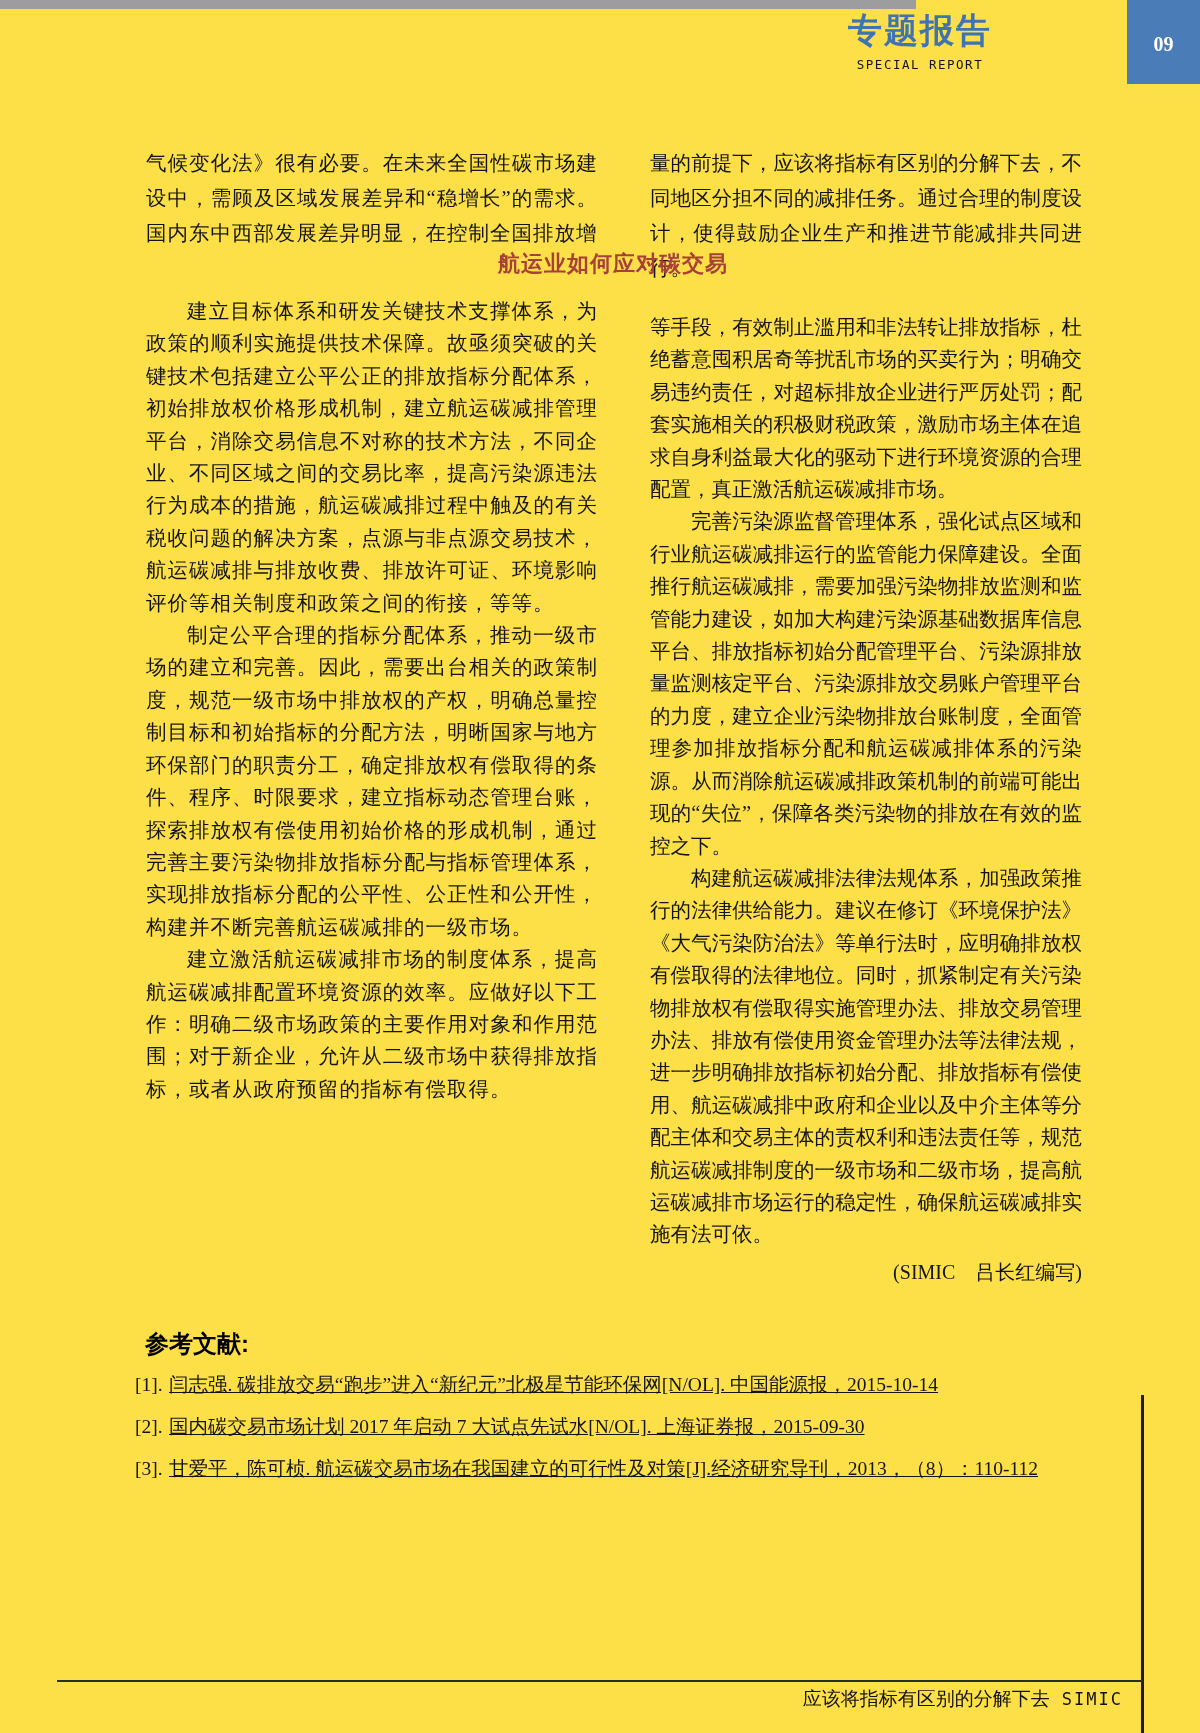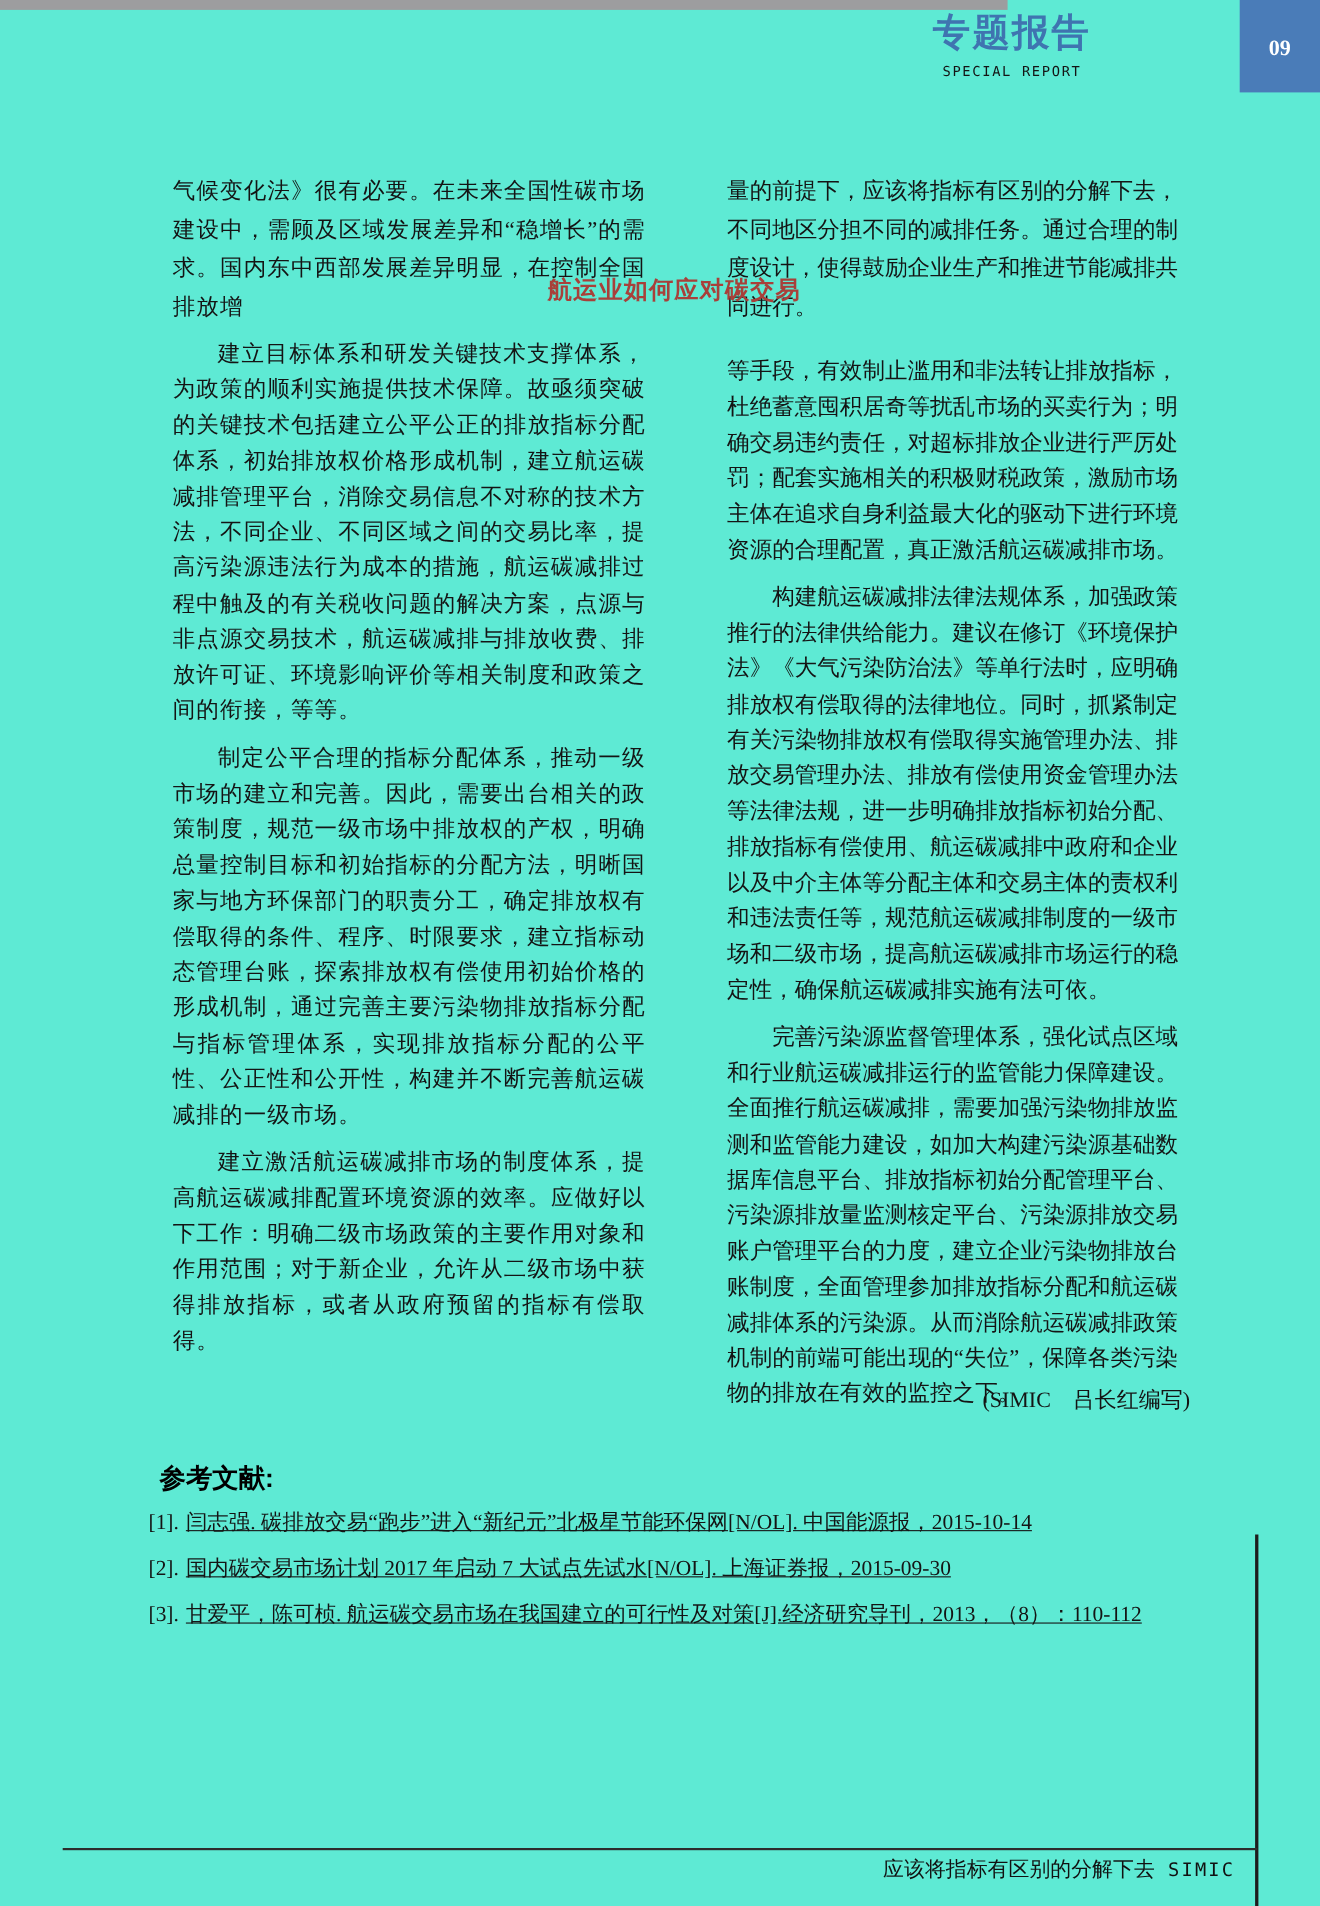--- a/index.html
+++ b/index.html
@@ -1,39 +1,39 @@
 <!DOCTYPE html>
 <html><head>
 <meta charset="utf-8">
 <style>
   html,body { margin:0; padding:0; background:#e8e8e8; }
   .page {
     position:relative; width:1200px; height:1733px; margin:0 auto;
-    background:#5eead4; overflow:hidden;
+    background:#fde047; overflow:hidden;
     font-family:"Liberation Serif","DejaVu Serif",serif; color:#111;
   }
   
   .graybar { position:absolute; left:0; top:77; width:916px; height:9px; background:#9d9d9f; }
   .header-titles { position:absolute; left:840px; top:6px; width:160px; text-align:center; }
   .title-cn {
     font-family:"Liberation Sans","DejaVu Sans",sans-serif; font-weight:bold;
     font-size:34px; line-height:48px; letter-spacing:2px; color:#3f74b0; white-space:nowrap;
   }
   .title-en {
     font-family:"DejaVu Sans Mono","Liberation Mono",monospace;
     font-size:12.5px; letter-spacing:1.5px; color:#141414; margin-top:3px; white-space:nowrap;
   }
   .pagenum {
     position:absolute; left:1127px; top:0; width:73px; height:84px;
     background:#4a7cb8; color:#ffffff; text-align:center; line-height:88px;
     font-family:"Liberation Serif","DejaVu Serif",serif; font-weight:bold; font-size:20px;
   }
   
   .coltext { position:absolute; text-align:justify; text-justify:inter-character; color:#141414; }
-  .coltext p { margin:11px; text-indent:2em; }
+  .coltext p { margin:0; text-indent:2em; }
   .coltext p.no-indent { text-indent:0; }
   .intro-left  { left:146px; top:146px; width:452px; font-size:20.5px; line-height:35px; letter-spacing:1px; }
   .intro-right { left:650px; top:146px; width:432px; font-size:20.5px; line-height:35px; }
   .section-title {
     position:absolute; left:146px; top:249px; width:934px; text-align:center;
     font-family:"Liberation Sans","DejaVu Sans",sans-serif; font-weight:bold;
     font-size:22px; letter-spacing:1px; color:#a8403a;
   }
   .col-left  { left:146px; top:295px; width:452px; font-size:20.5px; line-height:32.4px; letter-spacing:1px; }
   .col-right { left:650px; top:311px; width:432px; font-size:20.5px; line-height:32.4px; }
@@ -87,22 +87,22 @@
   <div class="section-title">航运业如何应对碳交易</div>
 
   <div class="coltext col-left">
     <p>建立目标体系和研发关键技术支撑体系，为政策的顺利实施提供技术保障。故亟须突破的关键技术包括建立公平公正的排放指标分配体系，初始排放权价格形成机制，建立航运碳减排管理平台，消除交易信息不对称的技术方法，不同企业、不同区域之间的交易比率，提高污染源违法行为成本的措施，航运碳减排过程中触及的有关税收问题的解决方案，点源与非点源交易技术，航运碳减排与排放收费、排放许可证、环境影响评价等相关制度和政策之间的衔接，等等。</p>
     <p>制定公平合理的指标分配体系，推动一级市场的建立和完善。因此，需要出台相关的政策制度，规范一级市场中排放权的产权，明确总量控制目标和初始指标的分配方法，明晰国家与地方环保部门的职责分工，确定排放权有偿取得的条件、程序、时限要求，建立指标动态管理台账，探索排放权有偿使用初始价格的形成机制，通过完善主要污染物排放指标分配与指标管理体系，实现排放指标分配的公平性、公正性和公开性，构建并不断完善航运碳减排的一级市场。</p>
     <p>建立激活航运碳减排市场的制度体系，提高航运碳减排配置环境资源的效率。应做好以下工作：明确二级市场政策的主要作用对象和作用范围；对于新企业，允许从二级市场中获得排放指标，或者从政府预留的指标有偿取得。</p>
   </div>
 
   <div class="coltext col-right">
     <p class="no-indent">等手段，有效制止滥用和非法转让排放指标，杜绝蓄意囤积居奇等扰乱市场的买卖行为；明确交易违约责任，对超标排放企业进行严厉处罚；配套实施相关的积极财税政策，激励市场主体在追求自身利益最大化的驱动下进行环境资源的合理配置，真正激活航运碳减排市场。</p>
+    <p>完善污染源监督管理体系，强化试点区域和行业航运碳减排运行的监管能力保障建设。全面推行航运碳减排，需要加强污染物排放监测和监管能力建设，如加大构建污染源基础数据库信息平台、排放指标初始分配管理平台、污染源排放量监测核定平台、污染源排放交易账户管理平台的力度，建立企业污染物排放台账制度，全面管理参加排放指标分配和航运碳减排体系的污染源。从而消除航运碳减排政策机制的前端可能出现的“失位”，保障各类污染物的排放在有效的监控之下。</p>
     <p>构建航运碳减排法律法规体系，加强政策推行的法律供给能力。建议在修订《环境保护法》《大气污染防治法》等单行法时，应明确排放权有偿取得的法律地位。同时，抓紧制定有关污染物排放权有偿取得实施管理办法、排放交易管理办法、排放有偿使用资金管理办法等法律法规，进一步明确排放指标初始分配、排放指标有偿使用、航运碳减排中政府和企业以及中介主体等分配主体和交易主体的责权利和违法责任等，规范航运碳减排制度的一级市场和二级市场，提高航运碳减排市场运行的稳定性，确保航运碳减排实施有法可依。</p>
-    <p>完善污染源监督管理体系，强化试点区域和行业航运碳减排运行的监管能力保障建设。全面推行航运碳减排，需要加强污染物排放监测和监管能力建设，如加大构建污染源基础数据库信息平台、排放指标初始分配管理平台、污染源排放量监测核定平台、污染源排放交易账户管理平台的力度，建立企业污染物排放台账制度，全面管理参加排放指标分配和航运碳减排体系的污染源。从而消除航运碳减排政策机制的前端可能出现的“失位”，保障各类污染物的排放在有效的监控之下。</p>
   </div>
 
   <div class="byline">(SIMIC　吕长红编写)</div>
 
   <div class="refs-title">参考文献:</div>
   <div class="refs">
     <div class="ref-item">
       <span class="ref-label">[1].</span>
       <span class="ref-text">闫志强. 碳排放交易“跑步”进入“新纪元”北极星节能环保网[N/OL]. 中国能源报，2015-10-14</span>
     </div>

